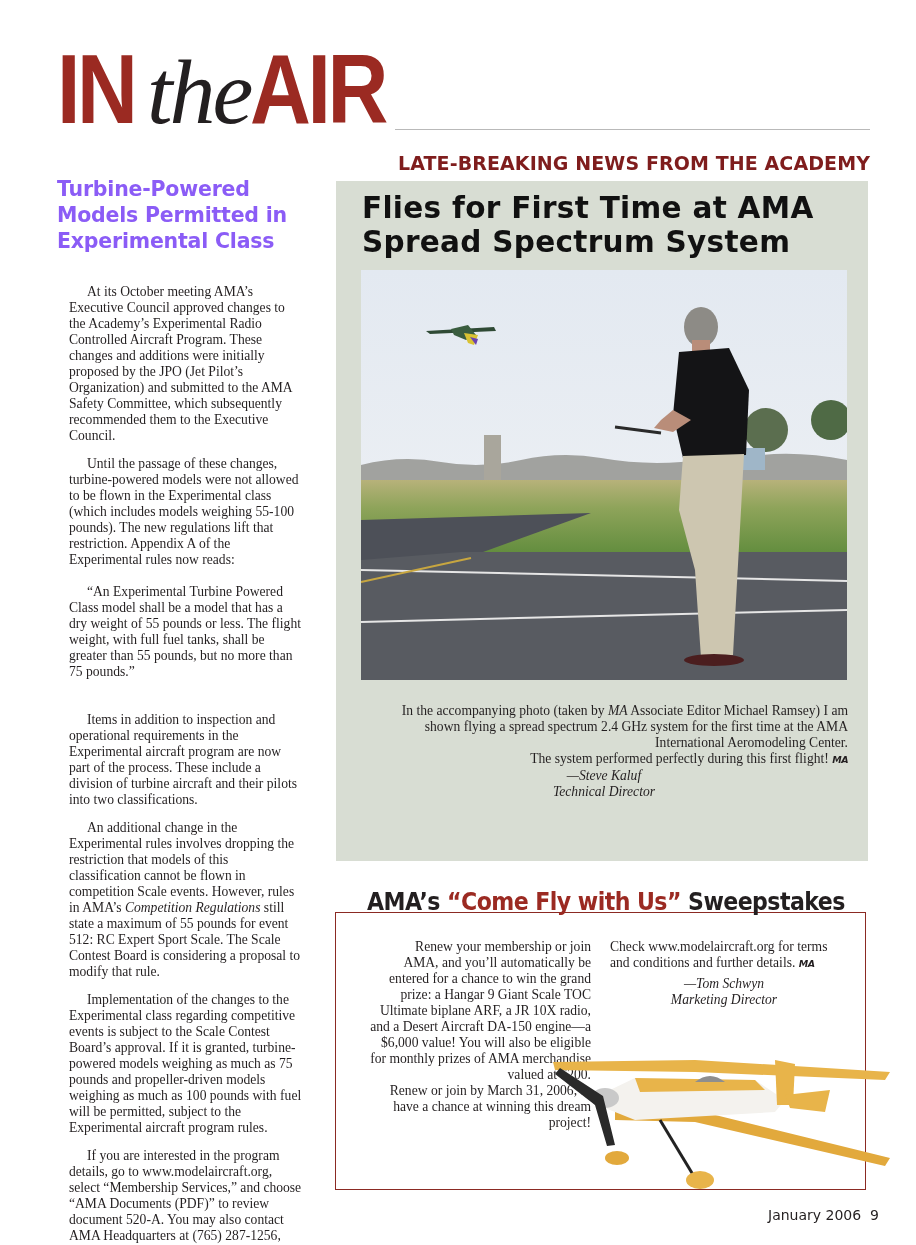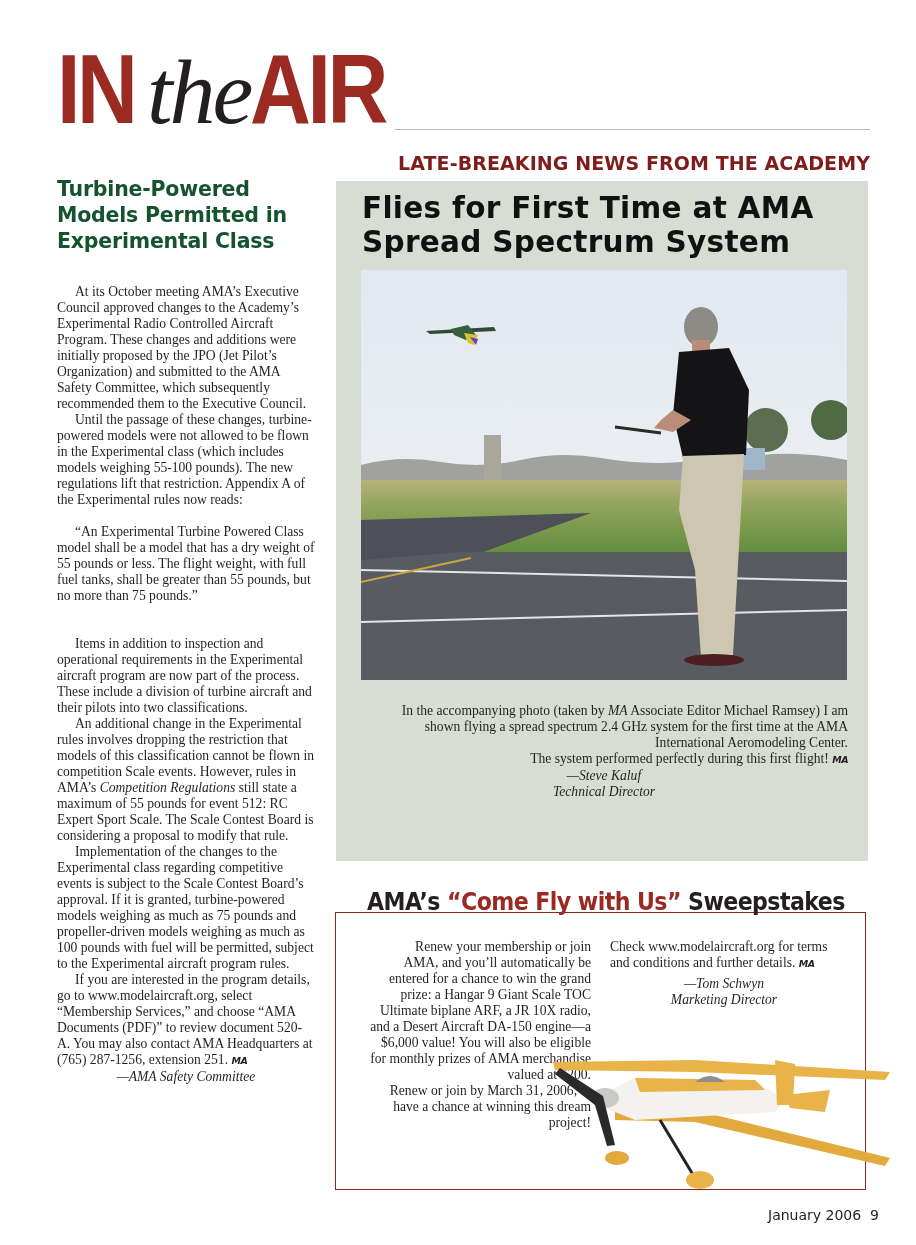--- a/index.html
+++ b/index.html
@@ -6,23 +6,23 @@
   body { width:916px; height:1245px; position:relative; overflow:hidden; font-family:"Liberation Serif", serif; color:#231f20; }
   .abs { position:absolute; }
   
   #masthead { left:57px; top:44px; height:90px; white-space:nowrap; }
   .mh-red { font-family:"Liberation Sans", sans-serif; font-weight:700; color:#9b2a22; font-size:98px; letter-spacing:-4px; line-height:90px; transform:scaleX(0.86); display:inline-block; transform-origin:left; }
   .mh-the { font-family:"Liberation Serif", serif; font-style:italic; color:#231f20; font-size:92px; line-height:90px; letter-spacing:-3px; }
   #mh-rule { left:395px; top:129px; width:475px; height:1px; background:#b9b9b9; }
   #tagline { left:398px; top:137px; width:472px; text-align:right; font-family:"DejaVu Sans", sans-serif; font-weight:700; font-size:19px; color:#7f1d1d; letter-spacing:0.1px;margin-top:15px; }
   
   #left-col { left:57px; top:176px; width:258px; }
-  #left-title { font-family:"DejaVu Sans", sans-serif; font-weight:700; color:#14532d; font-size:20.5px; line-height:26px; margin:0 0 30px 0; letter-spacing:-0.2px; }
+  #left-title { font-family:"DejaVu Sans", sans-serif; font-weight:700; color:#8b5cf6; font-size:20.5px; line-height:26px; margin:0 0 30px 0; letter-spacing:-0.2px; }
   .body-text { font-size:13.6px; line-height:16px; margin:0; }
-  .body-text p { margin:0; text-indent:18px; }
+  .body-text p { margin:12px; text-indent:18px; }
   .body-text p.gap { margin-top:16px; }
   .ma-mark { font-family:"DejaVu Sans", sans-serif; font-weight:700; font-style:italic; font-size:9.5px; letter-spacing:-0.5px; }
   .sig { text-align:center; font-style:italic; }
   
   #ss-box { left:336px; top:181px; width:532px; height:680px; background:#d8ddd3; }
   #ss-title { left:362px; top:191px; width:500px; font-family:"DejaVu Sans", sans-serif; font-weight:700; font-size:29.5px; line-height:34px; color:#111; letter-spacing:0.3px; }
   #ss-photo { left:361px; top:270px; width:486px; height:410px; overflow:hidden; }
   #ss-text { left:360px; top:703px; width:488px; font-size:13.6px; line-height:16px; }
   #ss-text p { margin:0; text-indent:18px;text-align:right; }
   

